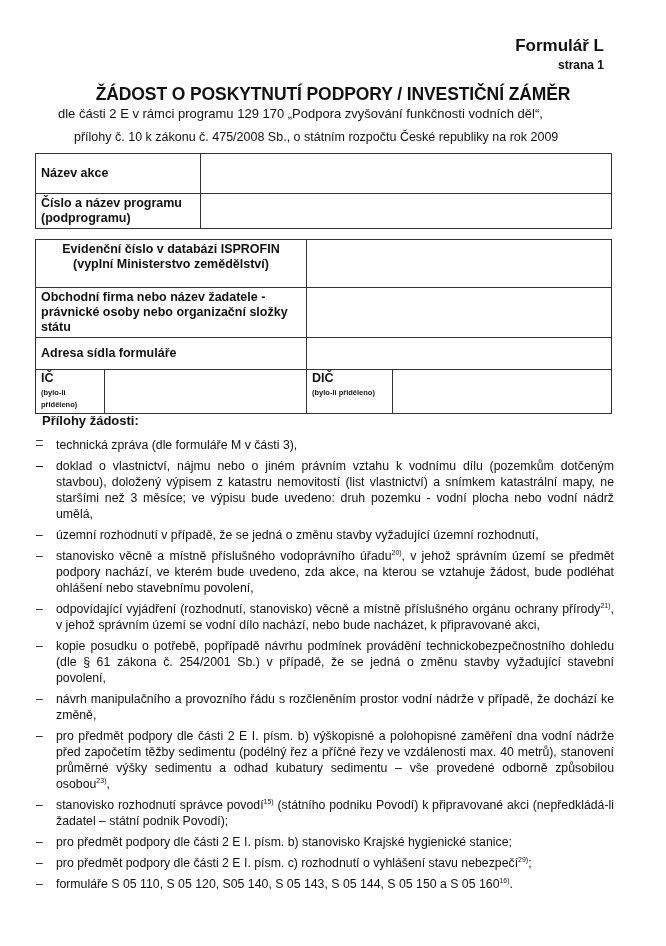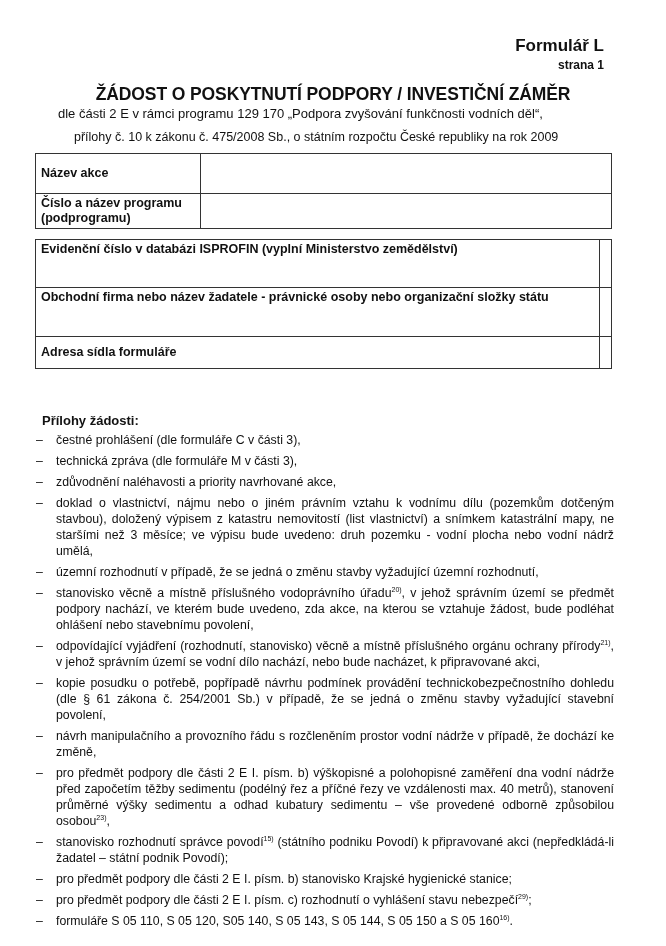--- a/index.html
+++ b/index.html
@@ -39,40 +39,52 @@
   </tr>
   <tr style="height:34px;">
     <td class="lbl">Číslo a název programu (podprogramu)</td>
     <td class="val"></td>
   </tr>
 </tbody>
   </table>
 
 <table class="form" style="top:239px;">
   <tbody>
-      <tr style="height:48px;">
+      <tr style="height:48px;text-align:center;">
     <td class="lbl" colspan="2" style="width:207px;">Evidenční číslo v databázi ISPROFIN (vyplní Ministerstvo zemědělství)</td>
     <td class="val" colspan="3"></td>
   </tr>
   <tr style="height:49px;">
     <td class="lbl" colspan="2">Obchodní firma nebo název žadatele - právnické osoby nebo organizační složky státu</td>
     <td class="val" colspan="3"></td>
   </tr>
   <tr style="height:32px;">
     <td class="lbl" colspan="2" style="vertical-align:middle;">Adresa sídla formuláře</td>
     <td class="val" colspan="3"></td>
   </tr>
+  <tr style="height:33px;">
+    <td class="lbl" style="width:58px; line-height:12px;">
+      <span>IČ</span>
+      <span class="small">(bylo-li přiděleno)</span>
+    </td>
+    <td class="val" colspan="1" style="width:191px;"></td>
+    <td class="lbl" style="width:75px; line-height:12px;">
+      <span>DIČ</span>
+      <span class="small">(bylo-li přiděleno)</span>
+    </td>
+    <td class="val" colspan="2"></td>
+  </tr>
 </tbody>
   </table>
 
 <div class="abs attach-head">Přílohy žádosti:</div>
 <ul class="attach" id="attach-list">
-    <li><span class="dash">–</span><span>čestné prohlášení (dle formuláře C v části 3),</span></li>
+    <li><span class="dash">–</span></li>
     <li><span class="dash">–</span><span>technická zpráva (dle formuláře M v části 3),</span></li>
-    <li><span class="dash">–</span><span>zdůvodnění naléhavosti a priority navrhované akce,</span></li>
+    <li><span class="dash">–</span></li>
     <li><span class="dash">–</span><span>doklad o vlastnictví, nájmu nebo o jiném právním vztahu k vodnímu dílu (pozemkům dotčeným stavbou), doložený výpisem z katastru nemovitostí (list vlastnictví) a snímkem katastrální mapy, ne staršími než 3 měsíce; ve výpisu bude uvedeno: druh pozemku - vodní plocha nebo vodní nádrž umělá,</span></li>
     <li><span class="dash">–</span><span>územní rozhodnutí v případě, že se jedná o změnu stavby vyžadující územní rozhodnutí,</span></li>
     <li><span class="dash">–</span><span>stanovisko věcně a místně příslušného vodoprávního úřadu</span><sup>20)</sup><span>, v jehož správním území se předmět podpory nachází, ve kterém bude uvedeno, zda akce, na kterou se vztahuje žádost, bude podléhat ohlášení nebo stavebnímu povolení,</span></li>
     <li><span class="dash">–</span><span>odpovídající vyjádření (rozhodnutí, stanovisko) věcně a místně příslušného orgánu ochrany přírody</span><sup>21)</sup><span>, v jehož správním území se vodní dílo nachází, nebo bude nacházet, k připravované akci,</span></li>
     <li><span class="dash">–</span><span>kopie posudku o potřebě, popřípadě návrhu podmínek provádění technickobezpečnostního dohledu (dle § 61 zákona č. 254/2001 Sb.) v případě, že se jedná o změnu stavby vyžadující stavební povolení,</span></li>
     <li><span class="dash">–</span><span>návrh manipulačního a provozního řádu s rozčleněním prostor vodní nádrže v případě, že dochází ke změně,</span></li>
     <li><span class="dash">–</span><span>pro předmět podpory dle části 2 E I. písm. b) výškopisné a polohopisné zaměření dna vodní nádrže před započetím těžby sedimentu (podélný řez a příčné řezy ve vzdálenosti max. 40 metrů), stanovení průměrné výšky sedimentu a odhad kubatury sedimentu – vše provedené odborně způsobilou osobou</span><sup>23)</sup><span>,</span></li>
     <li><span class="dash">–</span><span>stanovisko rozhodnutí správce povodí</span><sup>15)</sup><span> (státního podniku Povodí) k připravované akci (nepředkládá-li žadatel – státní podnik Povodí);</span></li>
     <li><span class="dash">–</span><span>pro předmět podpory dle části 2 E I. písm. b) stanovisko Krajské hygienické stanice;</span></li>
     <li><span class="dash">–</span><span>pro předmět podpory dle části 2 E I. písm. c) rozhodnutí o vyhlášení stavu nebezpečí</span><sup>29)</sup><span>;</span></li>

